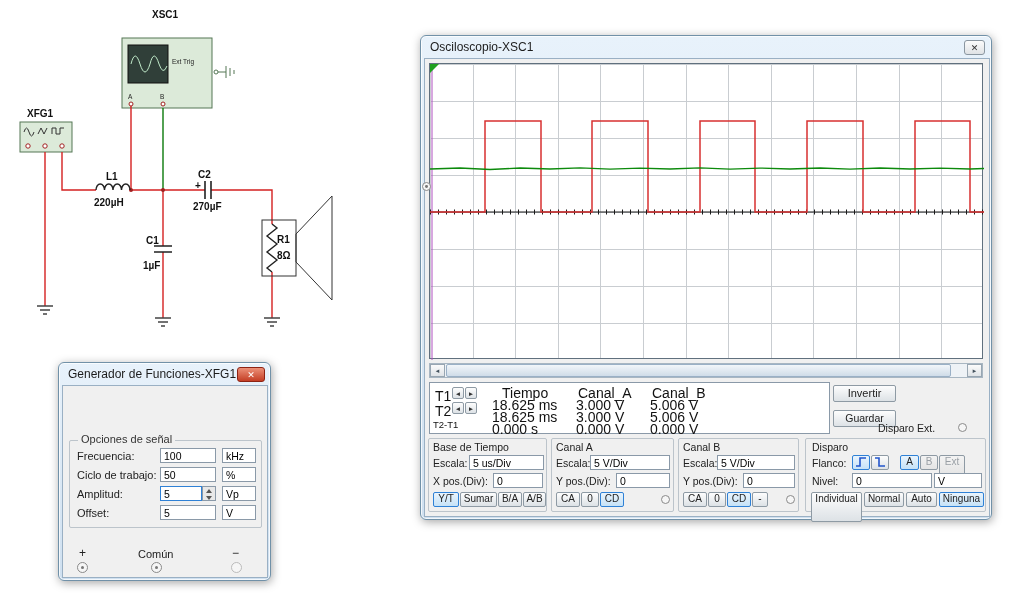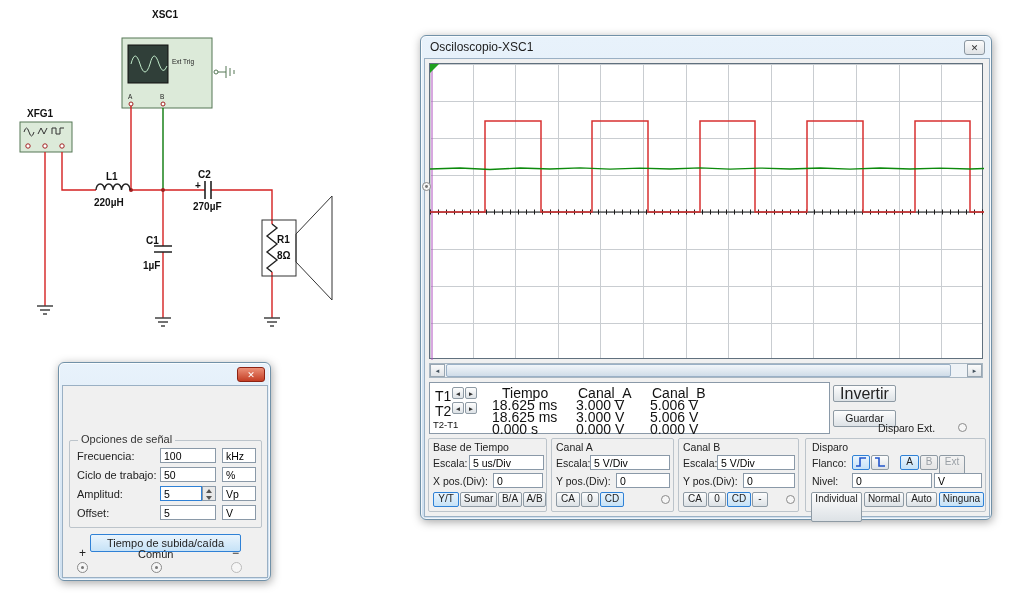--- a/index.html
+++ b/index.html
@@ -120,20 +120,23 @@
     <polygon points="296,234 332,196 332,300 296,262" fill="none" stroke="#333"></polygon>
 
     <g stroke="#444" stroke-width="1.4" fill="none">
       <path d="M37,306 H53 M40,310 H50 M43,314 H47"></path>
       <path d="M155,318 H171 M158,322 H168 M161,326 H165"></path>
       <path d="M264,318 H280 M267,322 H277 M270,326 H274"></path>
     </g>
   </svg>
 
   <div class="win" style="left:58px;top:362px;width:213px;height:219px">
+    <div class="titlebar">
+      <span>Generador de Funciones-XFG1</span>
+    </div>
     <div class="closebtn red" style="right:5px;top:4px">
       <span>✕</span>
     </div>
     <div class="client" style="left:3px;top:22px;width:206px;height:193px">
 
 
       <div class="group" style="left:6px;top:54px;width:193px;height:88px">
         <span class="gtitle">Opciones de señal</span>
 
         <span class="lbl" style="left:7px;top:9px">Frecuencia:</span>
@@ -150,21 +153,20 @@
           <div class="spin-up" style="top:0"></div>
           <div class="spin-dn" style="top:7px"></div>
         </div>
         <div class="vbox" style="left:152px;top:45px;width:34px;height:15px">Vp</div>
 
         <span class="lbl" style="left:7px;top:66px">Offset:</span>
         <div class="vbox" style="left:90px;top:64px;width:56px;height:15px">5</div>
         <div class="vbox" style="left:152px;top:64px;width:34px;height:15px">V</div>
       </div>
 
-      <div class="sbtn sel" style="left:27px;top:148px;width:151px;height:18px;font-size:11px;line-height:16px">Tiempo de subida/caída</div>
 
       <span class="lbl" style="left:16px;top:160px;font-size:12px">+</span>
       <span class="lbl" style="left:75px;top:162px">Común</span>
       <span class="lbl" style="left:169px;top:160px;font-size:12px">−</span>
       <div class="radio dot" style="left:14px;top:176px;width:11px;height:11px"></div>
       <div class="radio dot" style="left:88px;top:176px;width:11px;height:11px"></div>
       <div class="radio" style="left:168px;top:176px;width:11px;height:11px;border-color:#bbb"></div>
     </div>
   </div>
 
@@ -216,21 +218,21 @@
       <span class="ro" style="left:146px;top:14px">3.000 V</span>
       <span class="ro" style="left:220px;top:14px">5.006 V</span>
       <span class="ro" style="left:62px;top:26px">18.625 ms</span>
       <span class="ro" style="left:146px;top:26px">3.000 V</span>
       <span class="ro" style="left:220px;top:26px">5.006 V</span>
       <span class="ro" style="left:62px;top:38px">0.000 s</span>
       <span class="ro" style="left:146px;top:38px">0.000 V</span>
       <span class="ro" style="left:220px;top:38px">0.000 V</span>
     </div>
 
-    <div class="sbtn" style="left:412px;top:349px;width:63px;height:17px;font-size:16px;line-height:15px">Invertir</div>
+    <div class="sbtn" style="left:412px;top:349px;width:63px;height:17px;font-size:11px;line-height:15px">Invertir</div>
     <div class="sbtn" style="left:412px;top:374px;width:63px;height:17px;font-size:10.5px;line-height:15px">Guardar</div>
     <span class="lbl10" style="left:457px;top:386px">Disparo Ext.</span>
     <div class="radio" style="left:537px;top:387px;width:9px;height:9px"></div>
 
     <div class="group" style="left:7px;top:402px;width:119px;height:74px">
       <span class="ginner" style="left:4px;top:2px">Base de Tiempo</span>
       <span class="ginner" style="left:4px;top:18px">Escala:</span>
       <div class="vbox" style="left:40px;top:16px;width:75px;height:15px">5 us/Div</div>
       <span class="ginner" style="left:4px;top:36px">X pos.(Div):</span>
       <div class="vbox" style="left:64px;top:34px;width:50px;height:15px">0</div>

